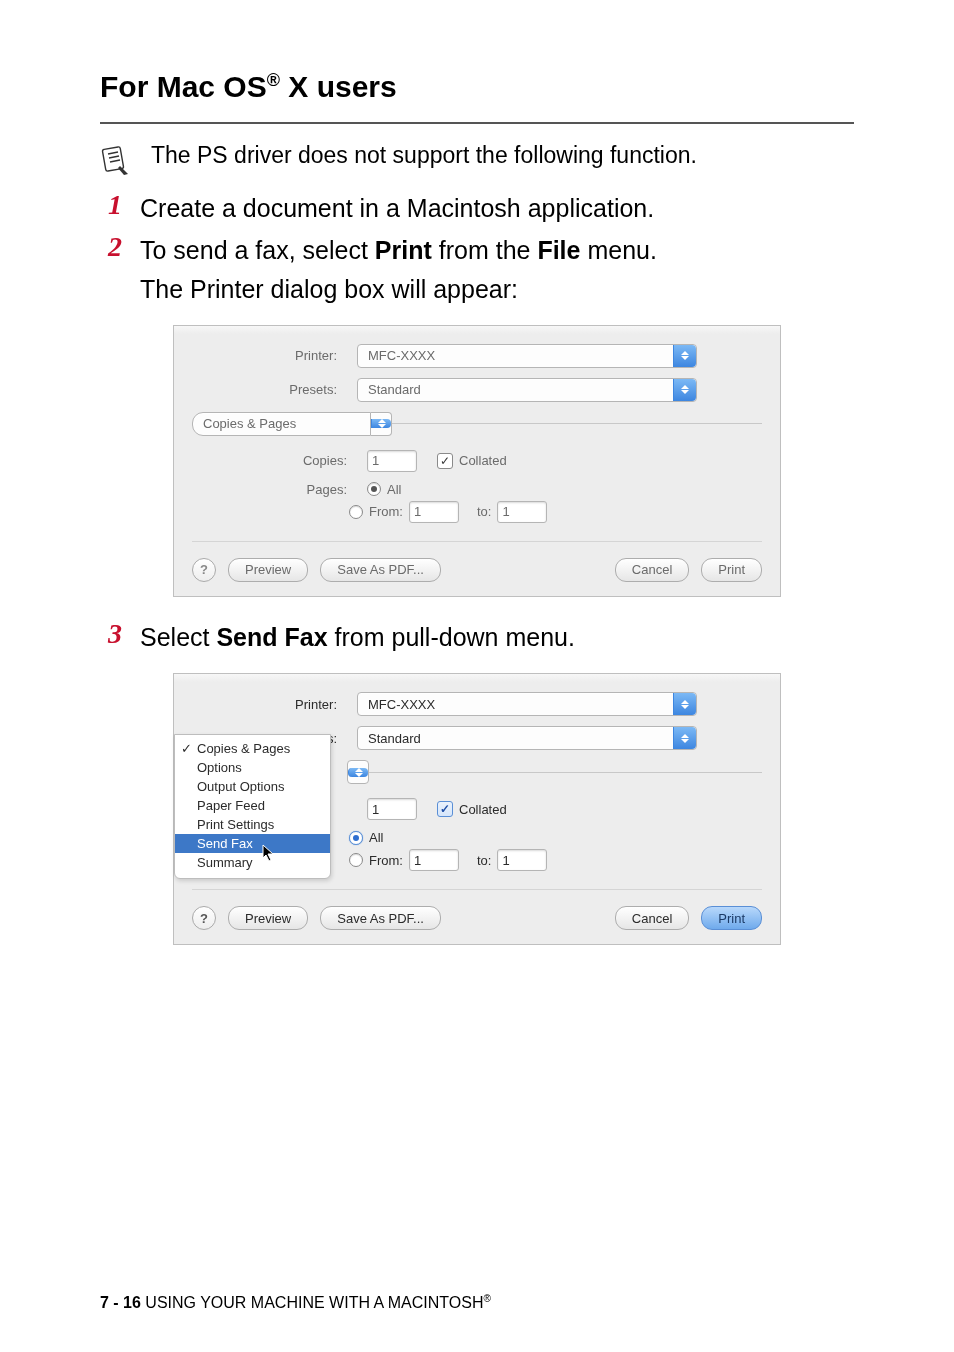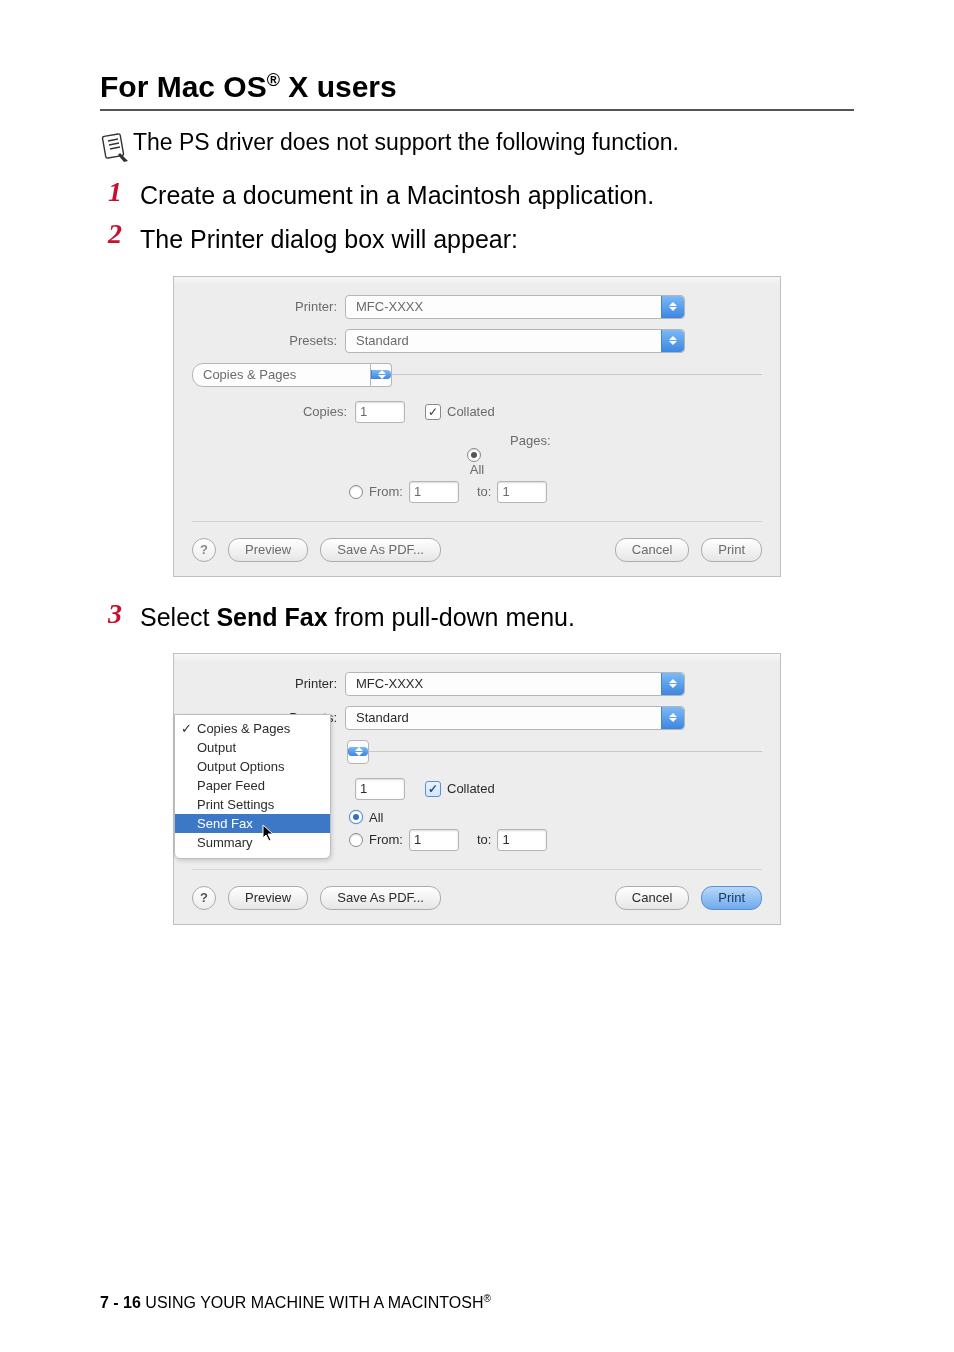--- a/index.html
+++ b/index.html
@@ -13,40 +13,40 @@
     width: 954px;
     height: 1352px;
     position: relative;
     box-sizing: border-box;
     padding: 70px 100px 40px 100px;
   }
   .heading {
     font-size: 30px;
     font-weight: bold;
     line-height: 1.1;
-    padding-bottom: 6px;
+    padding-bottom: 19px;
     border-bottom: 2px solid #555;
   }
   .heading sup {
     font-size: 18px;
     vertical-align: super;
   }
   .intro {
     margin-top: 20px;
     font-size: 23px;
     line-height: 1.35;
   }
   .intro sup {
     font-size: 14px;
     vertical-align: super;
   }
   .note-row {
     display: flex;
     align-items: flex-start;
-    gap: 3px;
+    gap: 21px;
     margin-top: 18px;
     font-size: 23px;
   }
   .note-icon {
     flex: 0 0 auto;
     width: 30px;
   }
   .note-icon svg {
     display: block;
   }
@@ -89,21 +89,21 @@
     color: #6b6b6b;
   }
   .dlg-row {
     display: flex;
     align-items: center;
     margin-bottom: 10px;
   }
   .dlg-label {
     width: 145px;
     text-align: right;
-    padding-right: 8px;
+    padding-right: 20px;
   }
   .dark { color: #2b2b2b; }
   .aqua-select {
     position: relative;
     height: 22px;
     border: 1px solid #b5b5b5;
     border-radius: 4px;
     background: #fdfdfd;
     display: flex;
     align-items: center;
@@ -308,20 +308,23 @@
 
   <div class="steps">
     <div class="step">
       <div class="step-num">1</div>
       <div class="step-body">Create a document in a Macintosh application.</div>
     </div>
 
     <div class="step">
       <div class="step-num">2</div>
       <div class="step-body">
+        <div>
+          <span>To send a fax, select </span><b>Print</b><span> from the </span><b>File</b><span> menu.</span>
+        </div>
         <div class="sub">The Printer dialog box will appear:</div>
       </div>
     </div>
   </div>
 
   <div class="mac-dialog">
     <div class="dlg-row">
       <div class="dlg-label">Printer:</div>
       <div class="aqua-select wide-select">
         <span>MFC-XXXX</span>
@@ -351,21 +354,21 @@
     <div class="dlg-row">
       <div class="dlg-label" style="width:155px;">Copies:</div>
       <div class="field-short">
         <span>1</span>
       </div>
       <div style="width:20px;"></div>
       <span class="chk on"></span>
       <span>Collated</span>
     </div>
 
-    <div class="dlg-row" style="margin-bottom:4px;flex-direction:column;">
+    <div class="dlg-row" style="margin-bottom:4px;">
       <div class="dlg-label" style="width:155px;">Pages:</div>
       <span class="radio on"></span>
       <span>All</span>
     </div>
     <div class="dlg-row">
       <div style="width:157px;"></div>
       <span class="radio"></span>
       <span>From:</span>
       <div style="width:6px;"></div>
       <div class="field-short">
@@ -419,21 +422,21 @@
     <div class="section-select">
       <div style="width:155px;"></div>
       <div class="aqua-select" style="width:20px; padding:0; border-radius:4px;">
         <span class="stepper" style="position:relative; width:100%; border-radius:4px;"></span>
       </div>
       <div class="section-line"></div>
     </div>
 
     <div class="dropdown-menu" style="top:60px; left:0;">
       <div class="item checked">Copies &amp; Pages</div>
-      <div class="item">Output</div>
+      <div class="item">Options</div>
       <div class="item">Output Options</div>
       <div class="item">Paper Feed</div>
       <div class="item">Print Settings</div>
       <div class="item sel">Send Fax</div>
       <div class="item">Summary</div>
     </div>
     <svg class="cursor" style="top:170px; left:88px;" viewBox="0 0 14 18">
       <path d="M1 1 L1 14 L4 11 L7 17 L9 16 L6 10 L11 10 Z" fill="#000" stroke="#fff" stroke-width="1"></path>
     </svg>
 

